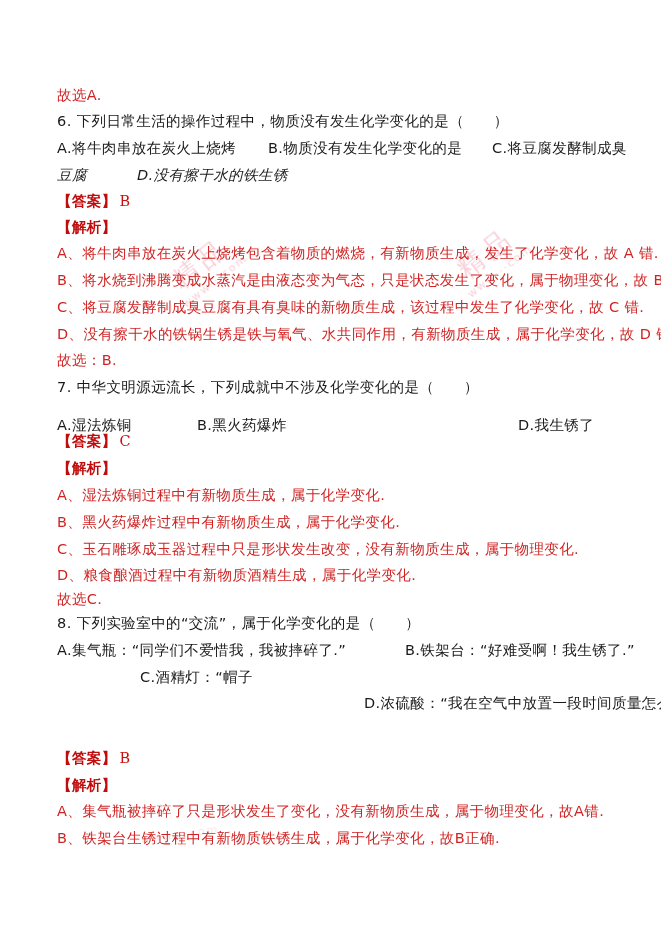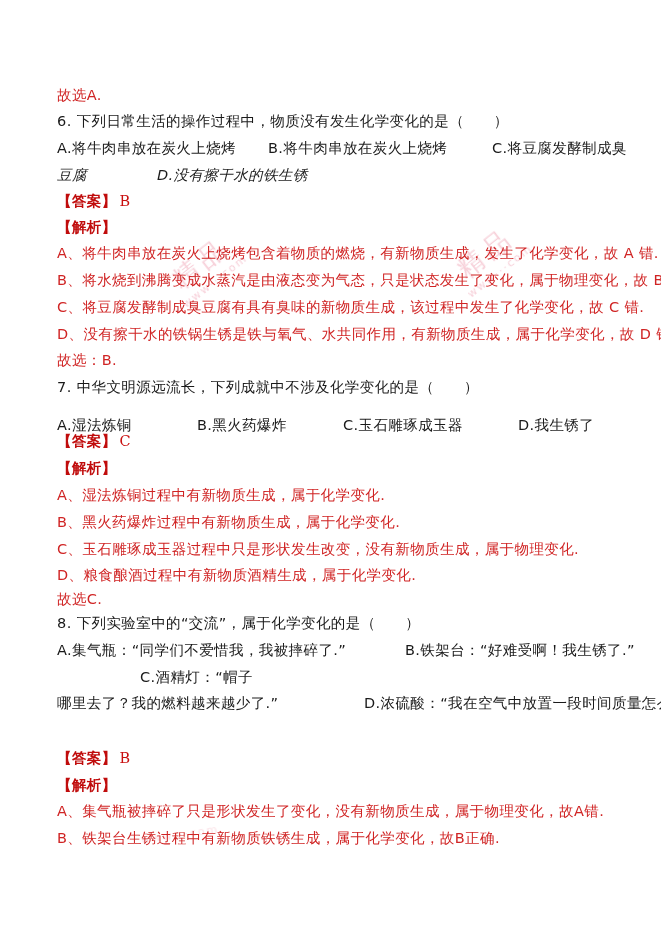--- a/index.html
+++ b/index.html
@@ -77,47 +77,46 @@
   <div class="wm wm-flat" style="left:70px; top:828px; width:220px;">
     <span class="wm-sub">www···com</span>
   </div>
 
   <div class="ln red indent" style="top:84px;">故选A.</div>
 
   <div class="ln indent" style="top:110px;">6. 下列日常生活的操作过程中，物质没有发生化学变化的是（　　）</div>
 
   <div class="ln" style="top:137px;">
     <span class="seg" style="left:57px;">A.将牛肉串放在炭火上烧烤</span>
-    <span class="seg" style="left:268px;">B.将牛肉串放在炭火上烧烤</span>
+    <span class="seg" style="left:268px;">B.物质没有发生化学变化的是</span>
     <span class="seg" style="left:492px;">C.将豆腐发酵制成臭</span>
   </div>
   <div class="ln" style="top:164px;font-style:italic;">
     <span class="seg" style="left:57px;">豆腐</span>
-    <span class="seg" style="left:157px;">D.没有擦干水的铁生锈</span>
+    <span class="seg" style="left:137px;">D.没有擦干水的铁生锈</span>
   </div>
 
   <div class="ln indent" style="top:190px;">
     <span class="red-bold">【答案】</span><span class="ans-val">B</span>
   </div>
   <div class="ln indent" style="top:216px;">
     <span class="red-bold">【解析】</span>
   </div>
 
   <div class="ln red indent" style="top:242px;">A、将牛肉串放在炭火上烧烤包含着物质的燃烧，有新物质生成，发生了化学变化，故 A 错.</div>
   <div class="ln red indent" style="top:269px;">B、将水烧到沸腾变成水蒸汽是由液态变为气态，只是状态发生了变化，属于物理变化，故 B 正确.</div>
   <div class="ln red indent" style="top:296px;">C、将豆腐发酵制成臭豆腐有具有臭味的新物质生成，该过程中发生了化学变化，故 C 错.</div>
   <div class="ln red indent" style="top:323px;">D、没有擦干水的铁锅生锈是铁与氧气、水共同作用，有新物质生成，属于化学变化，故 D 错.</div>
   <div class="ln red indent" style="top:349px;">故选：B.</div>
 
   <div class="ln indent" style="top:376px;">7. 中华文明源远流长，下列成就中不涉及化学变化的是（　　）</div>
 
   <div class="ln" style="top:414px;">
     <span class="seg" style="left:57px;">A.湿法炼铜</span>
     <span class="seg" style="left:197px;">B.黑火药爆炸</span>
-    <span class="seg" style="left:343px;">C.玉石雕琢成玉器</span>
     <span class="seg" style="left:518px;">D.我生锈了</span>
   </div>
 
   <div class="ln indent" style="top:430px;">
     <span class="red-bold">【答案】</span><span class="ans-val">C</span>
   </div>
   <div class="ln indent" style="top:457px;">
     <span class="red-bold">【解析】</span>
   </div>
 
@@ -130,21 +129,20 @@
   <div class="ln indent" style="top:612px;">8. 下列实验室中的“交流”，属于化学变化的是（　　）</div>
 
   <div class="ln" style="top:639px;">
     <span class="seg" style="left:57px;">A.集气瓶：“同学们不爱惜我，我被摔碎了.”</span>
     <span class="seg" style="left:405px;">B.铁架台：“好难受啊！我生锈了.”</span>
   </div>
   <div class="ln" style="top:666px;">
     <span class="seg" style="left:140px;">C.酒精灯：“帽子</span>
   </div>
   <div class="ln" style="top:692px;">
-    <span class="seg" style="left:57px;">哪里去了？我的燃料越来越少了.”</span>
     <span class="seg" style="left:364px;">D.浓硫酸：“我在空气中放置一段时间质量怎么</span>
   </div>
 
   <div class="ln indent" style="top:747px;">
     <span class="red-bold">【答案】</span><span class="ans-val">B</span>
   </div>
   <div class="ln indent" style="top:774px;">
     <span class="red-bold">【解析】</span>
   </div>
 

